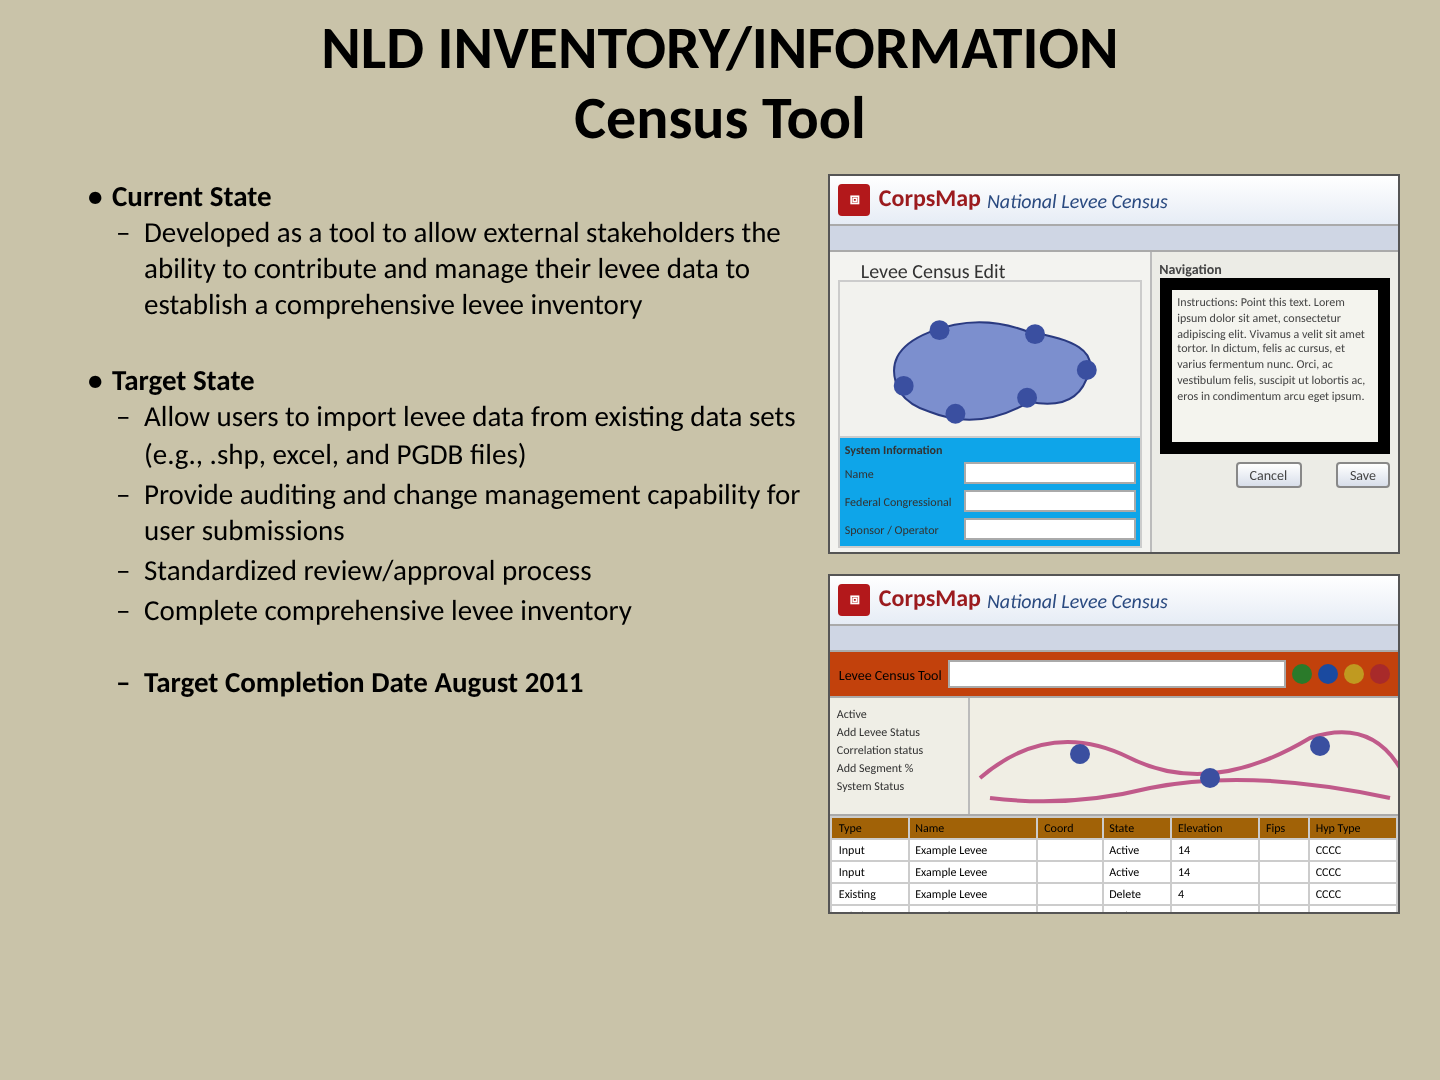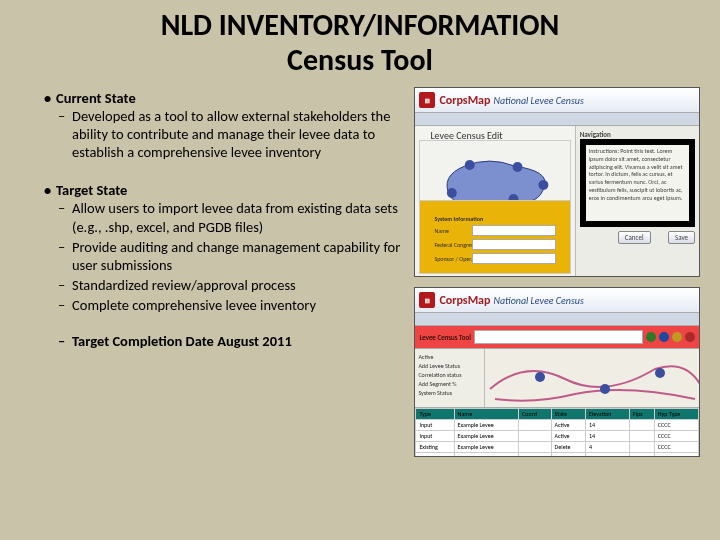--- a/index.html
+++ b/index.html
@@ -119,24 +119,24 @@
   .blob {
     position: absolute;
     fill: #4a65c0;
     fill-opacity: 0.7;
     stroke: #2a3a80;
     stroke-width: 1;
   }
   .fields {
     position: absolute;
     bottom: 4px; left: 4px; right: 4px;
-    height: 74px;
-    background: #eab308;
+    height: 56px;
+    background: #0ea5e9;
     border: 1px solid #ccc;
-    padding: 14px;
+    padding: 2px;
     box-sizing: border-box;
     font-size: 6px; color:#333;
   }
   .fields .row { display:flex; align-items:center; margin-bottom:3px; }
   .fields .label { width:60px; white-space:nowrap; overflow:hidden; }
   .fields input {
     flex:1; height:9px; border:1px solid #aaa; background:#fff;
     font-size:6px; padding:0 2px;
   }
 
@@ -147,21 +147,21 @@
   .btn-row { text-align:right; margin-top:4px; }
   .mini-btn {
     display:inline-block; padding:1px 6px; font-size:7px;
     background:linear-gradient(#fff,#d8deea); border:1px solid #888; border-radius:2px;
     margin-left:16px;
   }
 
   
   .shot2 .bar2 {
     height: 22px;
-    background: #ef4444;
+    background: #c2410c;
     border-bottom:1px solid #aaa;
     display:flex; align-items:center; padding:0 4px; gap:3px;
     font-size:7px;
   }
   .search { flex:1; height:12px; border:1px solid #aaa; background:#fff; }
   .icon-dot { width:10px;height:10px;border-radius:50%; }
   .shot2 .map2 {
     height: 58px; position:relative; background:#f0eee4; border-bottom:1px solid #aaa;
   }
   .shot2 .leftcol2 {
@@ -173,21 +173,21 @@
   .road { stroke:#c05a8a; stroke-width:2; fill:none; }
   .shot2 .table2 {
     height: 54px; background:#fff; overflow:hidden;
     font-size:6px;
   }
   .table2 table { border-collapse:collapse; width:100%; }
   .table2 th, .table2 td {
     border:1px solid #ccc; padding:1px 3px; text-align:left;
     white-space:nowrap; overflow:hidden;
   }
-  .table2 th { background:#0f766e; font-weight:400; }
+  .table2 th { background:#a16207; font-weight:400; }
 </style>
 </head>
 <body>
 
 <div class="title">NLD INVENTORY/INFORMATION<br>Census Tool</div>
 
 <div class="content">
   <div class="left">
     <div class="bullet-l1">Current State</div>
     <div class="bullet-l2">Developed as a tool to allow external stakeholders the ability to contribute and manage their levee data to establish a comprehensive levee inventory</div>

